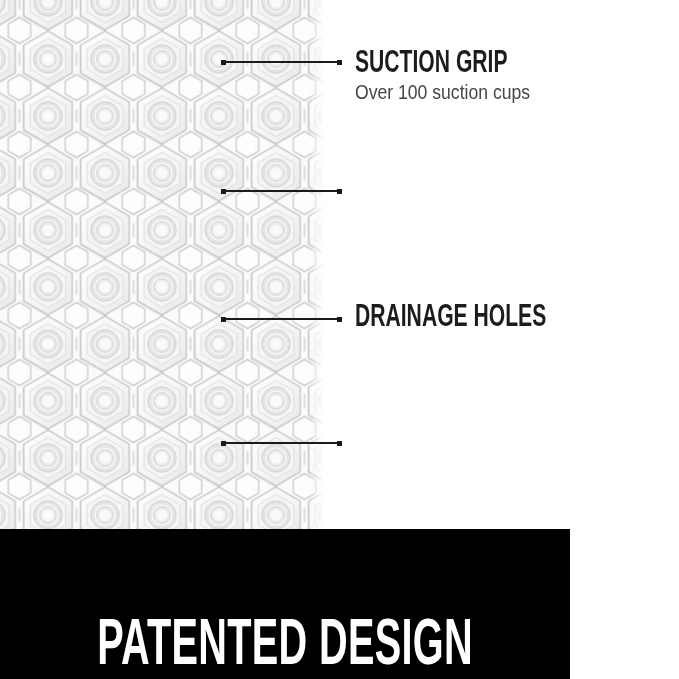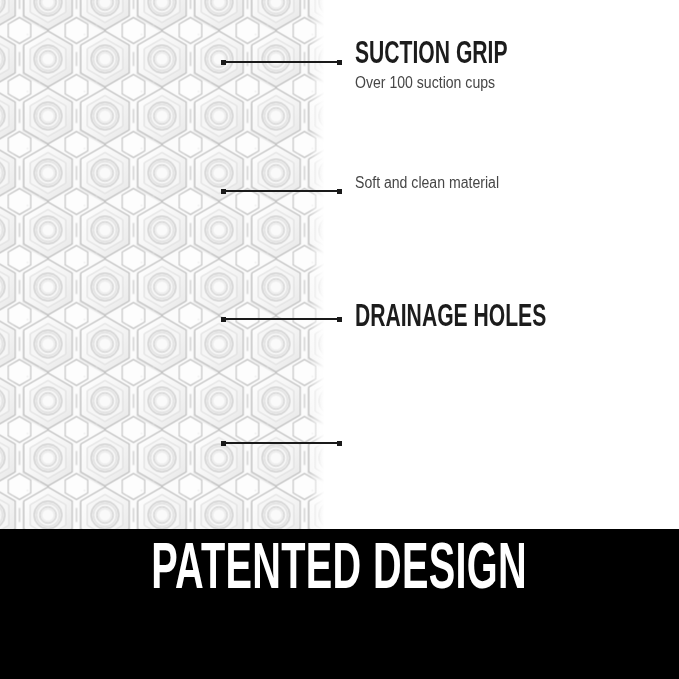--- a/index.html
+++ b/index.html
@@ -18,30 +18,30 @@
   }
 
   
   .pointer{position:absolute;left:223px;width:117px;height:2px;background:#1a1a1a;}
   .p1{top:61px}.p2{top:190px}.p3{top:318px}.p4{top:442px}
   .sq{position:absolute;width:5px;height:5px;background:#1a1a1a;top:-1.5px;}
   .sq-start{left:-2px}.sq-end{right:-2px}
 
   
   .callout{position:absolute;left:355px;width:320px;}
-  .c1{top:35px}.c2{top:169px}.c3{top:298px}.c4{top:424px}
+  .c1{top:44px}.c2{top:169px}.c3{top:298px}.c4{top:424px}
   .title{height:34px;line-height:34px;font-size:32px;font-weight:bold;color:#1c1c1c;white-space:nowrap;}
   .title .cond{display:inline-block;transform:scaleX(0.66);transform-origin:0 60%;white-space:nowrap;}
-  .sub{margin-top:2px;font-size:16px;line-height:24px;color:#464646;white-space:nowrap;}
+  .sub{margin-top:2px;font-size:20px;line-height:24px;color:#464646;white-space:nowrap;}
   .sub .cond{display:inline-block;transform:scaleX(0.88);transform-origin:0 60%;white-space:nowrap;}
 
   
   .banner{
-    position:absolute;left:0;top:529px;width:679px;height:150px;background:#000000;
-    display:flex;align-items:flex-start;justify-content:center;
+    position:absolute;left:0;top:529px;width:570px;height:150px;background:#000000;
+    display:flex;align-items:flex-end;justify-content:center;
   }
   .banner-label{
     font-size:64px;font-weight:bold;color:#ffffff;white-space:nowrap;
     display:inline-block;transform:scaleX(0.62);transform-origin:50% 50%;
     letter-spacing:0.5px;
   }
 </style>
 </head>
 <body>
 
@@ -106,22 +106,20 @@
     <span class="sq sq-end"></span>
   </div>
 
   <div class="callout c1">
     <div class="title">
       <span class="cond">SUCTION GRIP</span></div>
     <div class="sub">
       <span class="cond">Over 100 suction cups</span></div>
   </div>
   <div class="callout c2">
-    <div class="sub">
-      <span class="cond">Soft and clean material</span></div>
   </div>
   <div class="callout c3">
     <div class="title">
       <span class="cond">DRAINAGE HOLES</span></div>
   </div>
   <div class="callout c4">
   </div>
 
   <div class="banner">
     <span class="banner-label">PATENTED DESIGN</span>

